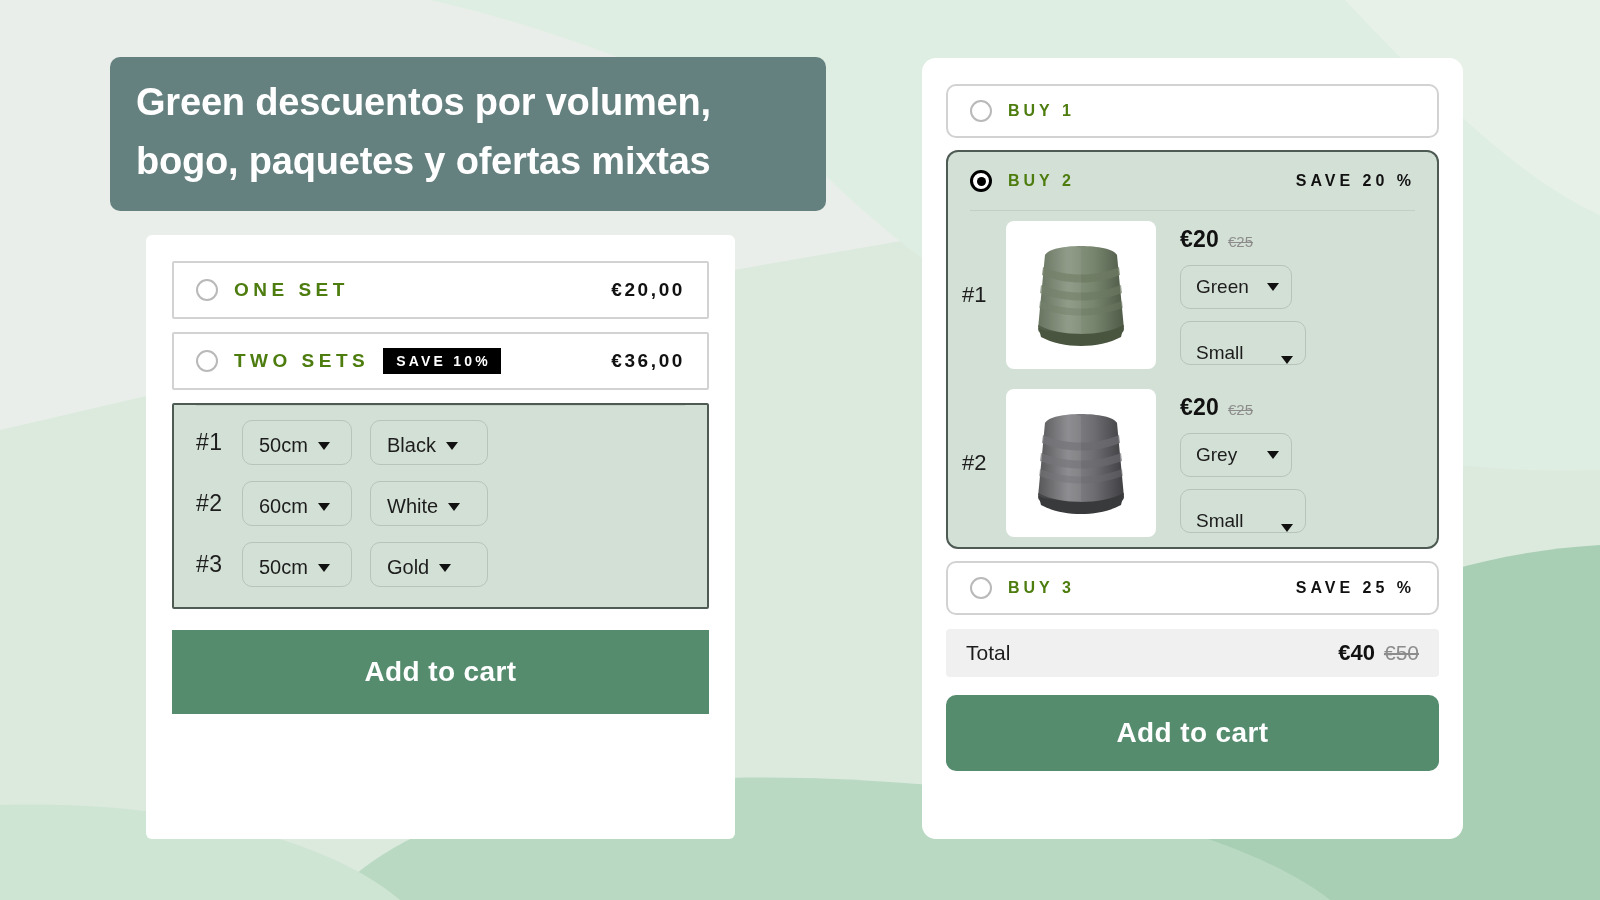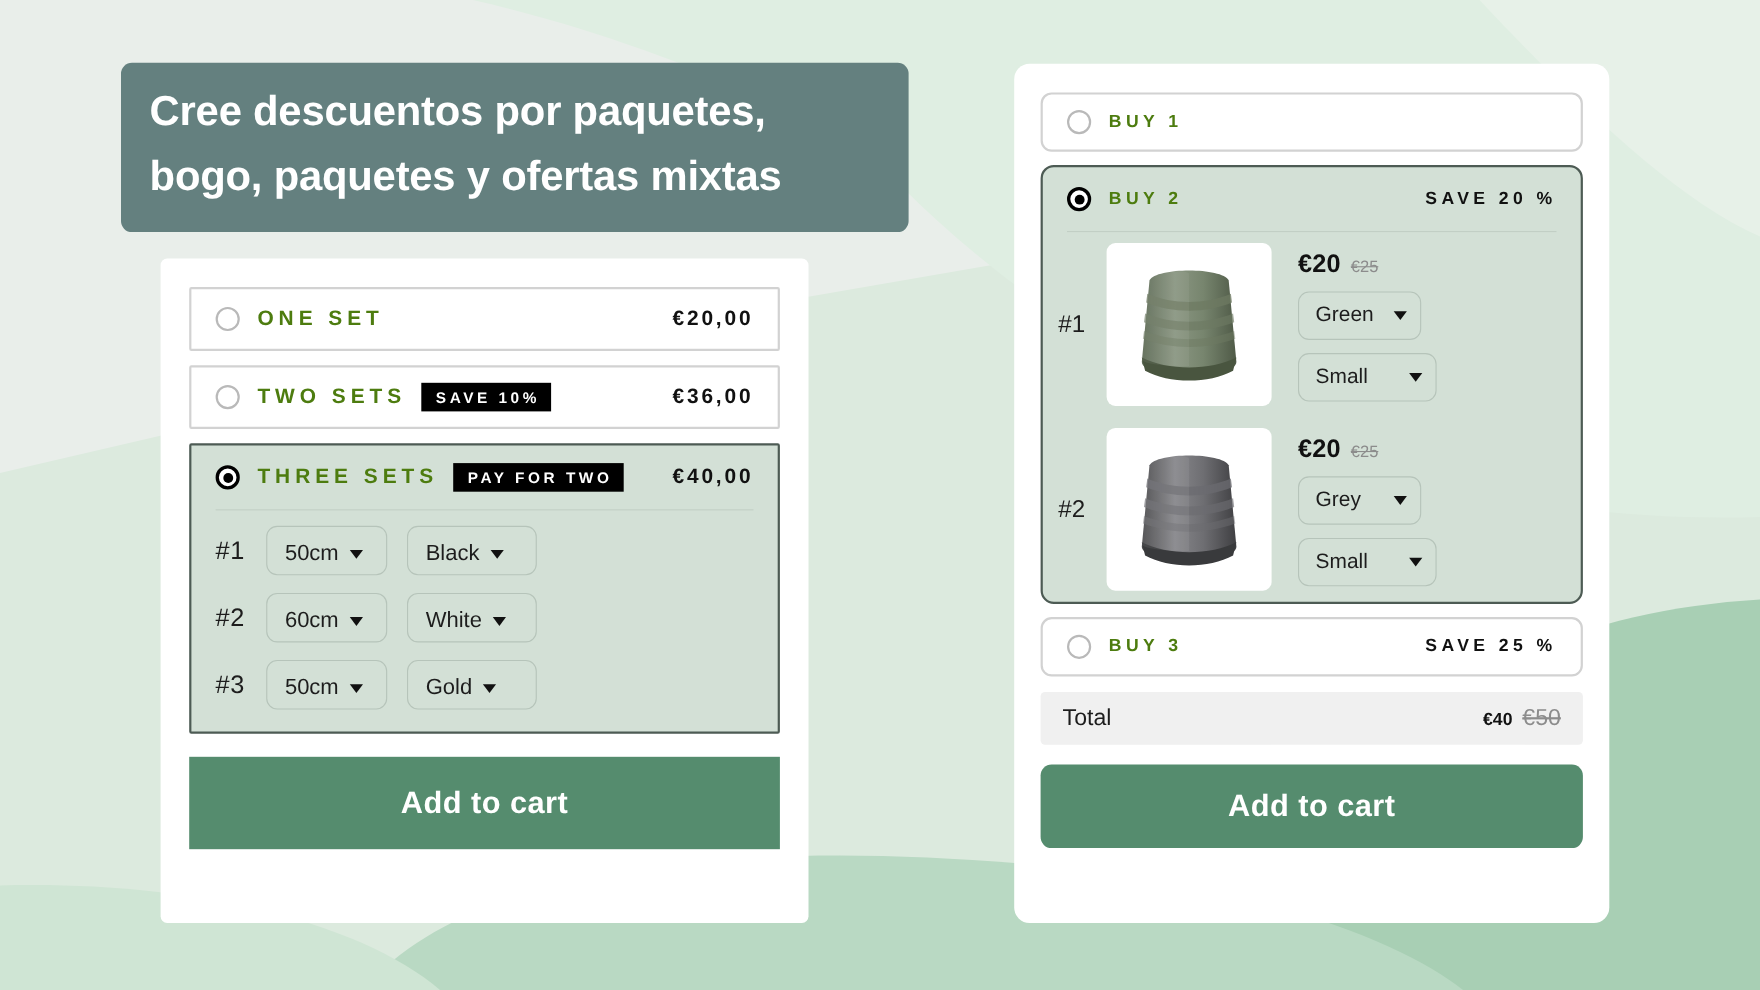--- a/index.html
+++ b/index.html
@@ -198,38 +198,38 @@
     align-items: center;
     justify-content: space-between;
     border: 1px solid #b6c4ba;
     border-radius: 10px;
     height: 44px;
     padding: 0 12px 0 15px;
     font-size: 19px;
     color: #1d1d1d;
     margin: 0 0 12px 8px;
   }
-  .psel:last-child { margin-bottom: 0; }
+  .psel:last-child { margin-bottom: 0; align-items: flex-end; }
   .psel-w1 { width: 112px; }
   .psel-w2 { width: 126px; }
 
   
   .total {
     display: flex;
     align-items: center;
     justify-content: space-between;
     background: #f0f0f0;
     border-radius: 4px;
     height: 48px;
     padding: 0 20px;
     margin-top: 14px;
   }
   .total-label { font-size: 21px; color: #1d1d1d; }
   .total-vals { display: flex; align-items: baseline; }
-  .total-now { font-size: 16px; font-weight: bold; color: #111111; }
+  .total-now { font-size: 22px; font-weight: bold; color: #111111; }
   .total-was {
     font-size: 21px; color: #8c8c8c;
     text-decoration: line-through; margin-left: 9px;
   }
 
   
   .cta {
     display: flex;
     align-items: center;
     justify-content: center;
@@ -254,21 +254,21 @@
     <path d="M0,430 L560,300 L1600,120 L1600,900 L0,900 Z" fill="#dceade"></path>
     <path d="M430,0 L1600,0 L1600,470 C1250,480 980,330 820,170 C720,80 520,20 430,0 Z" fill="#dfeee2"></path>
     <path d="M1180,900 C1180,690 1350,560 1600,545 L1600,900 Z" fill="#a8cfb4"></path>
     <path d="M330,900 C430,780 700,760 980,790 C1160,810 1280,860 1330,900 Z" fill="#b9d9c3"></path>
     <path d="M0,900 L0,805 C180,800 330,840 400,900 Z" fill="#cfe5d4"></path>
     <path d="M1345,0 C1430,90 1520,180 1600,215 L1600,0 Z" fill="#e7f1e8"></path>
   </svg>
 </div>
 
 <div class="headline">
-  <span class="headline-line">Cree descuentos por paquetes,</span>
+  <span class="headline-line">Green descuentos por volumen,</span>
   <span class="headline-line">bogo, paquetes y ofertas mixtas</span>
 </div>
 
 <div class="card card-left">
 
   <div class="opt opt-sq">
     <span class="radio"></span>
     <span class="opt-label">ONE SET</span>
     <span class="spacer"></span>
     <span class="opt-price">€20,00</span>
@@ -276,27 +276,20 @@
 
   <div class="opt opt-sq">
     <span class="radio"></span>
     <span class="opt-label">TWO SETS</span>
     <span class="badge">SAVE 10%</span>
     <span class="spacer"></span>
     <span class="opt-price">€36,00</span>
   </div>
 
   <div class="opt-panel opt-panel-sq">
-    <div class="panel-head">
-      <span class="radio on"></span>
-      <span class="opt-label">THREE SETS</span>
-      <span class="badge">PAY FOR TWO</span>
-      <span class="spacer"></span>
-      <span class="opt-price">€40,00</span>
-    </div>
     <div class="divider"></div>
     <div class="variant-rows">
 
       <div class="vrow">
         <span class="vnum">#1</span>
         <span class="sel sel-w1">
           <span>50cm</span>
           <span class="caret"></span>
         </span>
         <span class="sel sel-w2">

